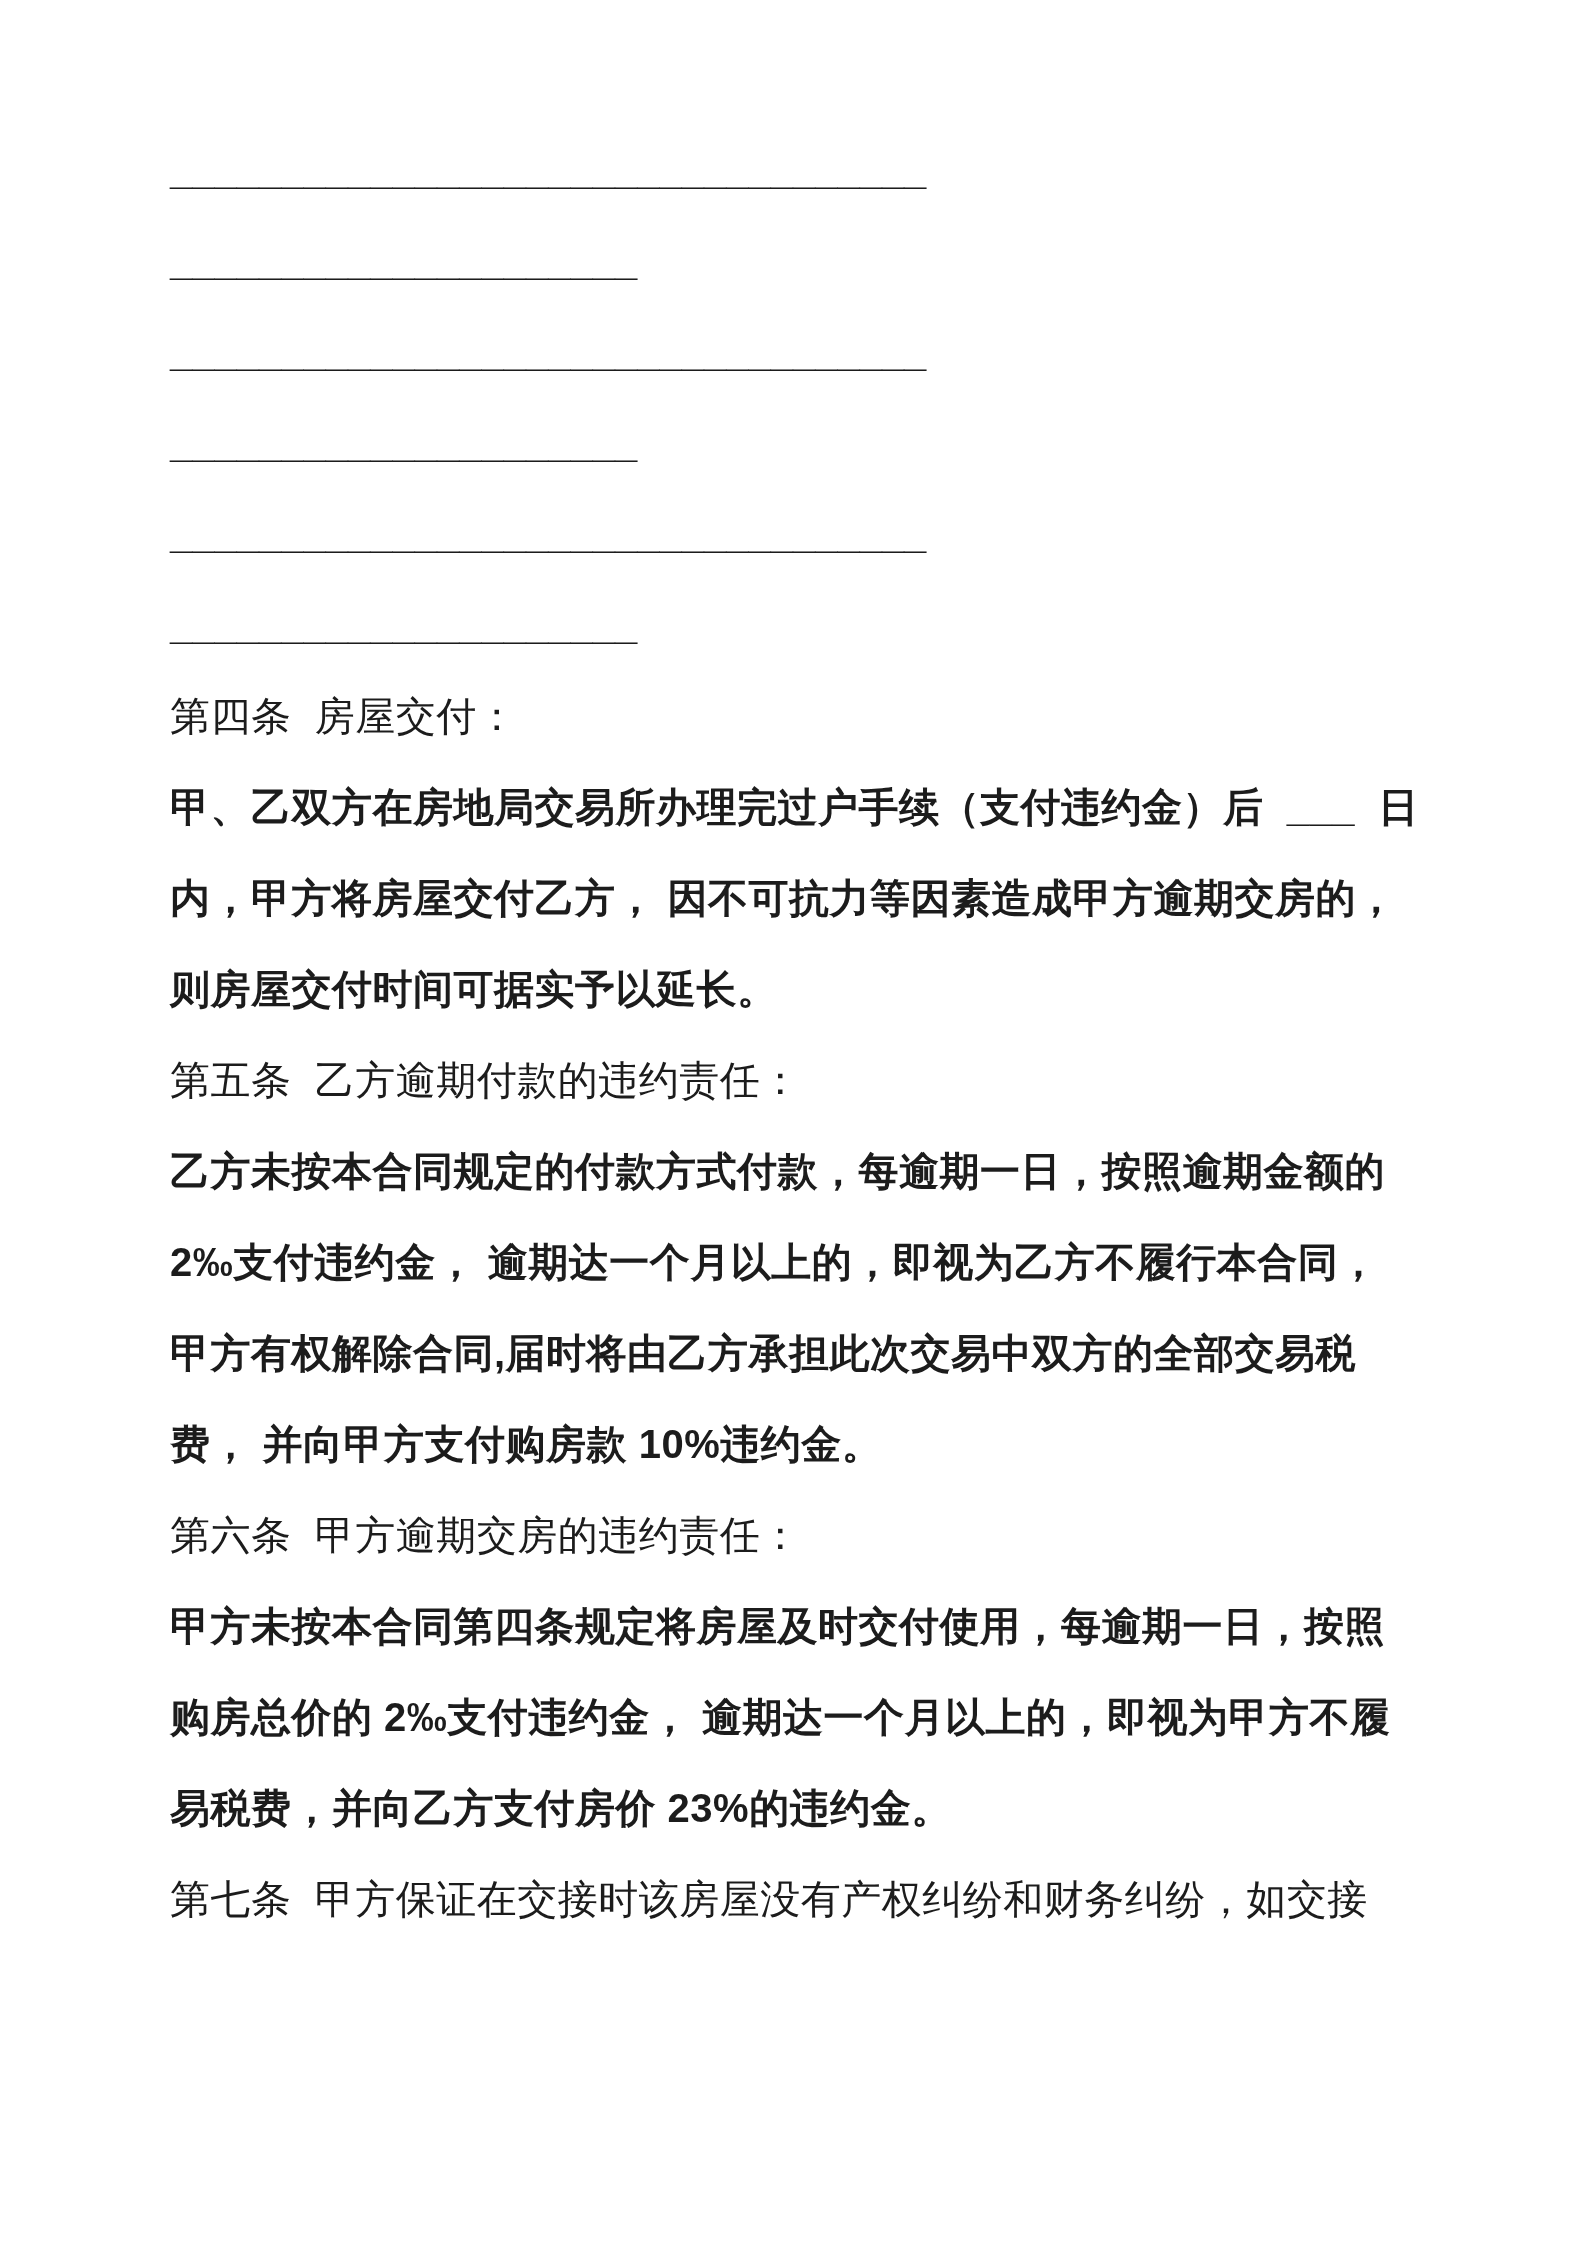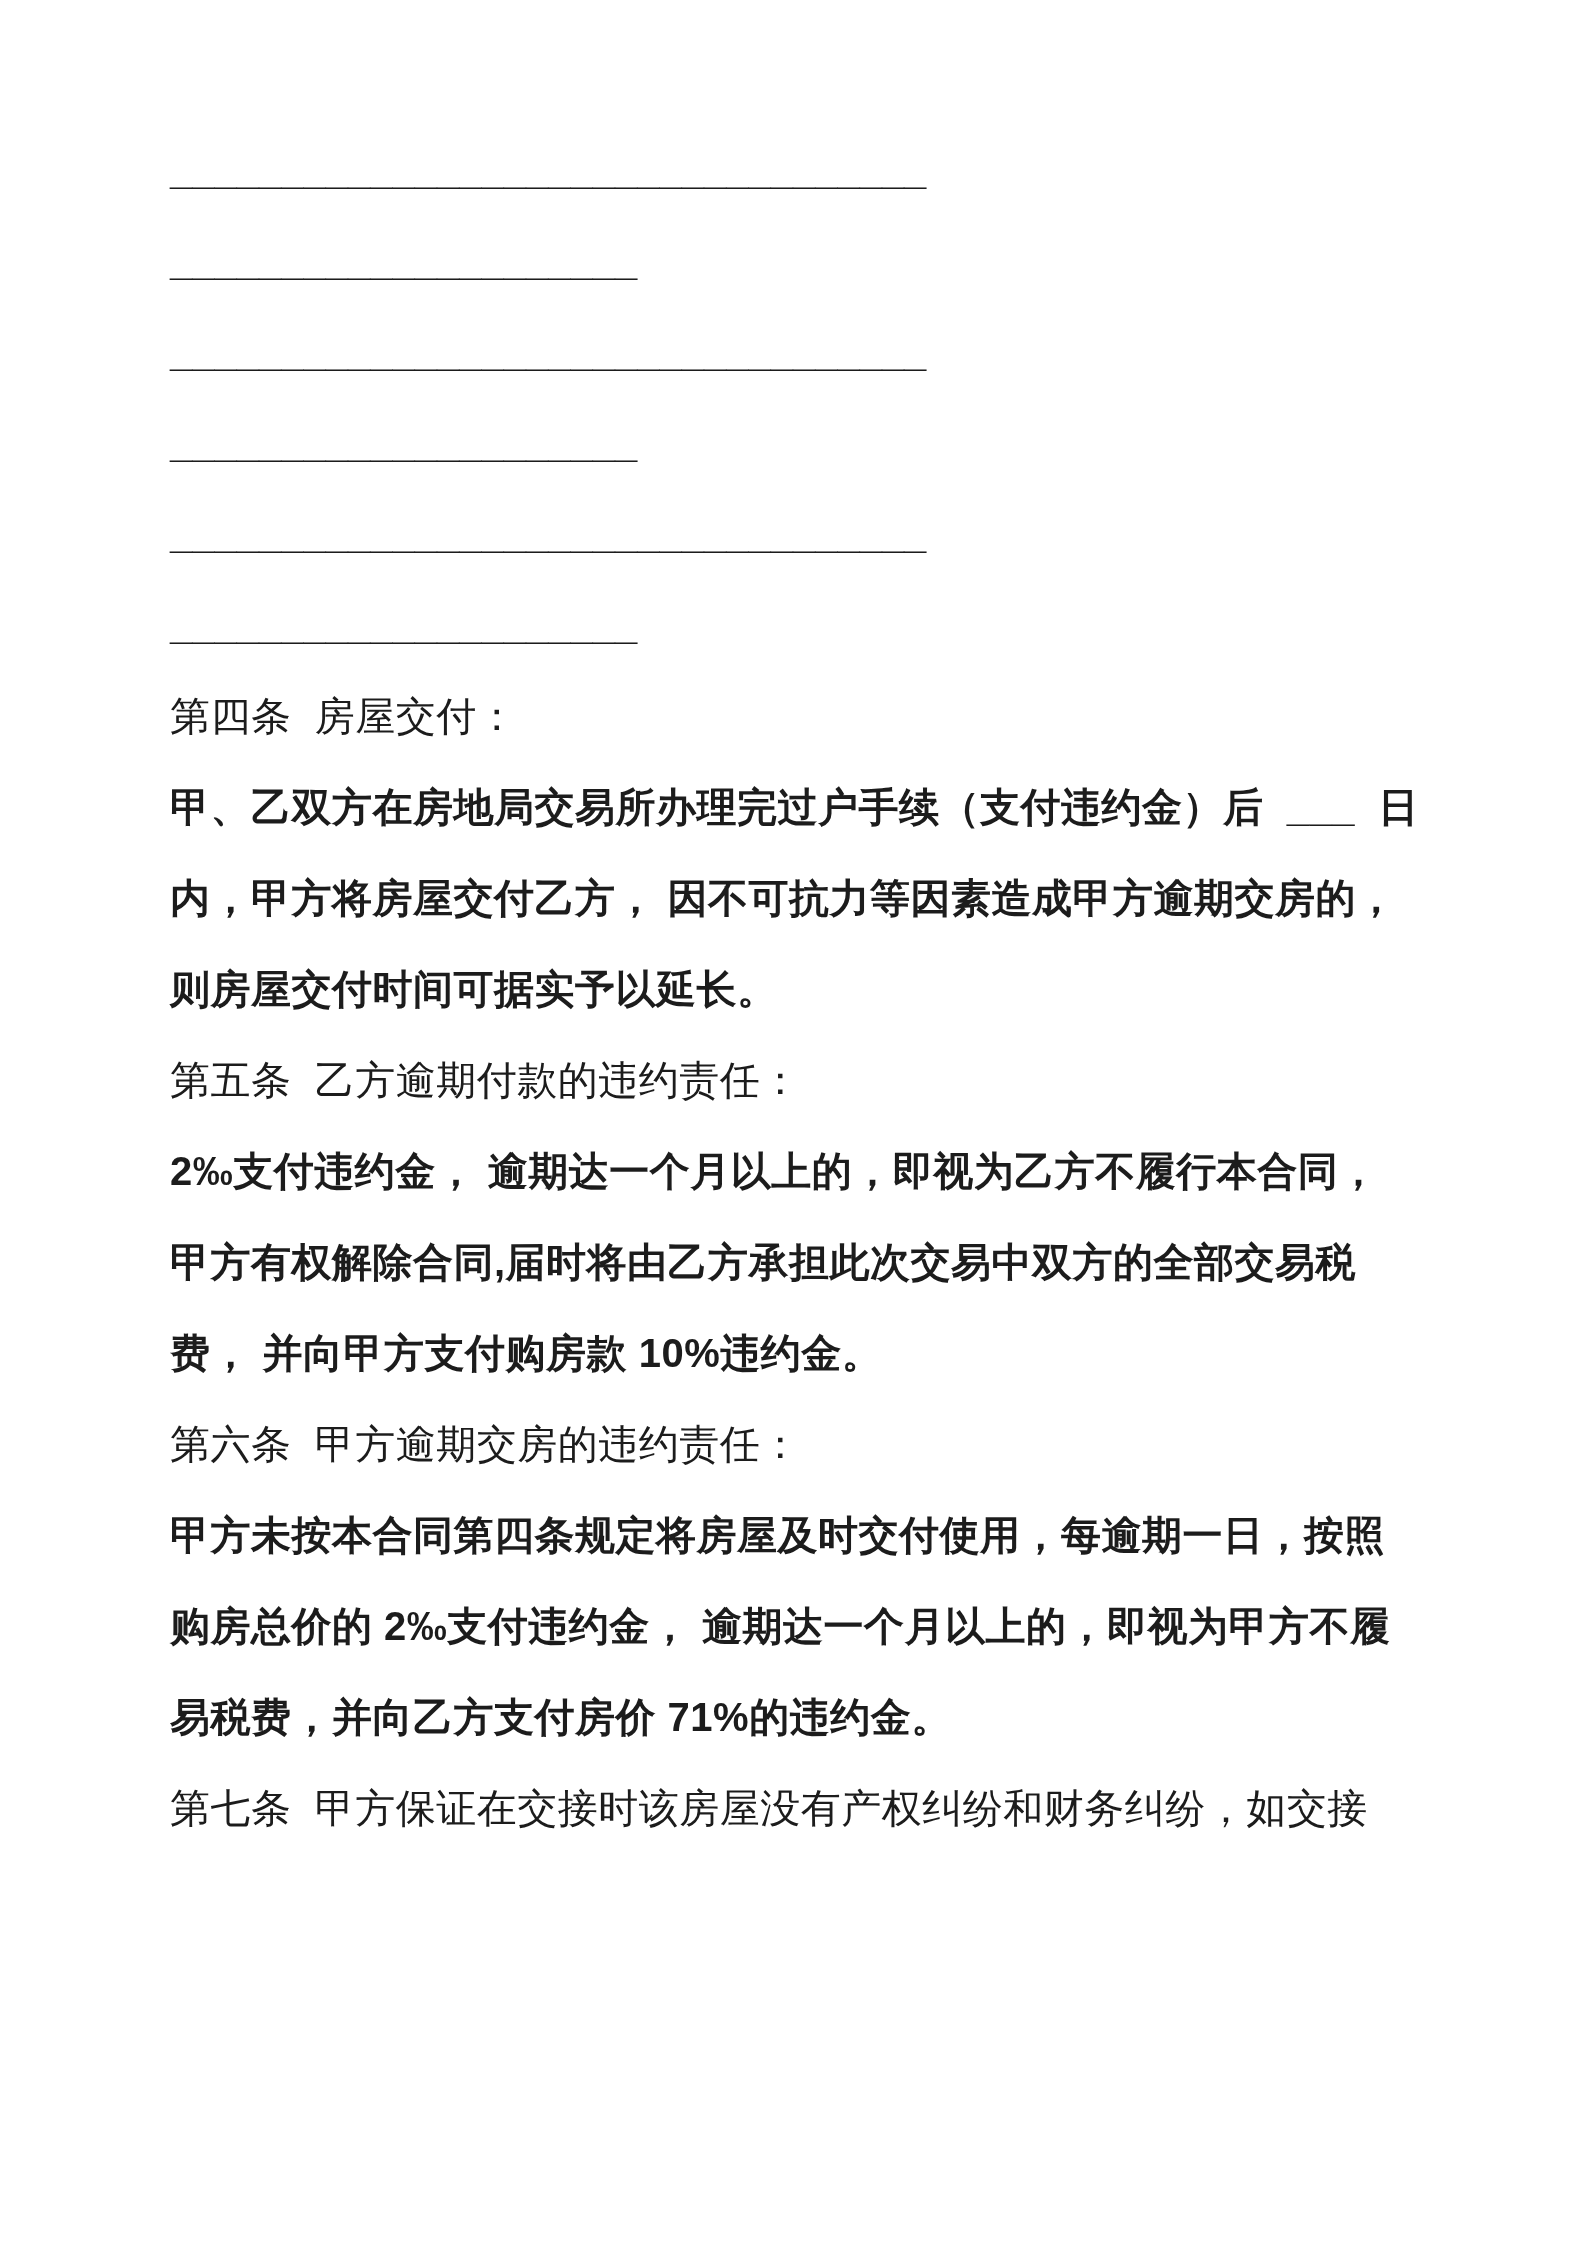--- a/index.html
+++ b/index.html
@@ -50,24 +50,25 @@
   <div class="line blank">_____________________</div>
   <div class="line blank">__________________________________</div>
   <div class="line blank">_____________________</div>
 
   <div class="line heading">第四条  房屋交付：</div>
   <div class="line">甲、乙双方在房地局交易所办理完过户手续（支付违约金）后  ___  日</div>
   <div class="line">内，甲方将房屋交付乙方， 因不可抗力等因素造成甲方逾期交房的，</div>
   <div class="line">则房屋交付时间可据实予以延长。</div>
 
   <div class="line heading">第五条  乙方逾期付款的违约责任：</div>
+  <div class="line">乙方未按本合同规定的付款方式付款，每逾期一日，按照逾期金额的</div>
   <div class="line">2‰支付违约金， 逾期达一个月以上的，即视为乙方不履行本合同，</div>
   <div class="line">甲方有权解除合同,届时将由乙方承担此次交易中双方的全部交易税</div>
   <div class="line">费， 并向甲方支付购房款 10%违约金。</div>
 
   <div class="line heading">第六条  甲方逾期交房的违约责任：</div>
   <div class="line">甲方未按本合同第四条规定将房屋及时交付使用，每逾期一日，按照</div>
   <div class="line">购房总价的 2‰支付违约金， 逾期达一个月以上的，即视为甲方不履</div>
-  <div class="line">易税费，并向乙方支付房价 71%的违约金。</div>
+  <div class="line">易税费，并向乙方支付房价 23%的违约金。</div>
 
   <div class="line heading">第七条  甲方保证在交接时该房屋没有产权纠纷和财务纠纷，如交接</div>
 
 </div>
 
 </body></html>

